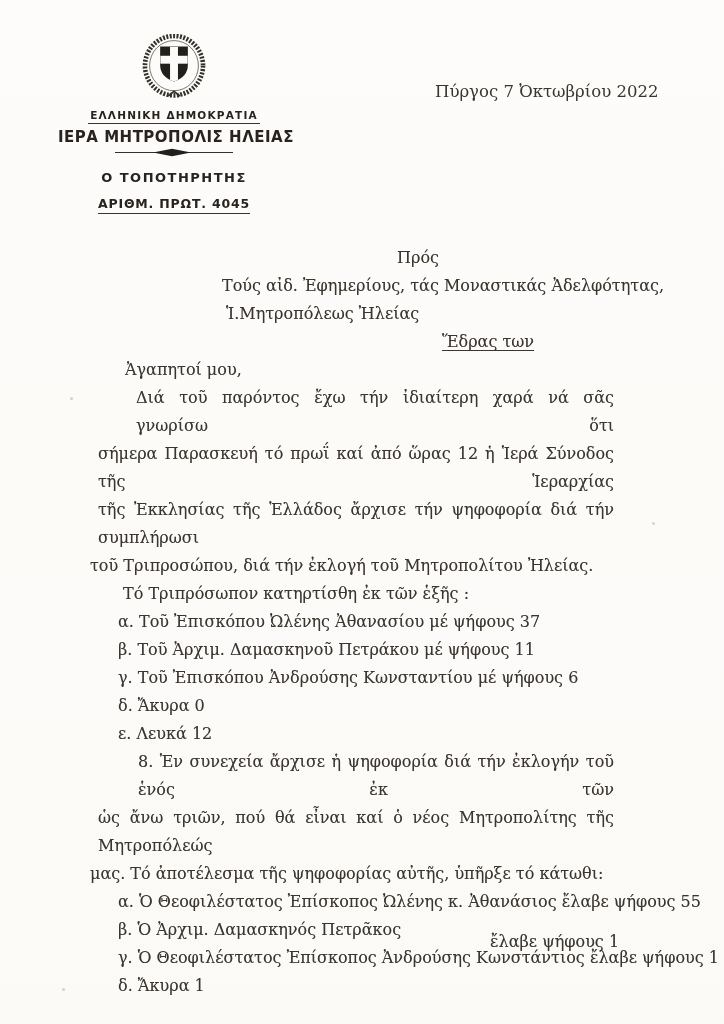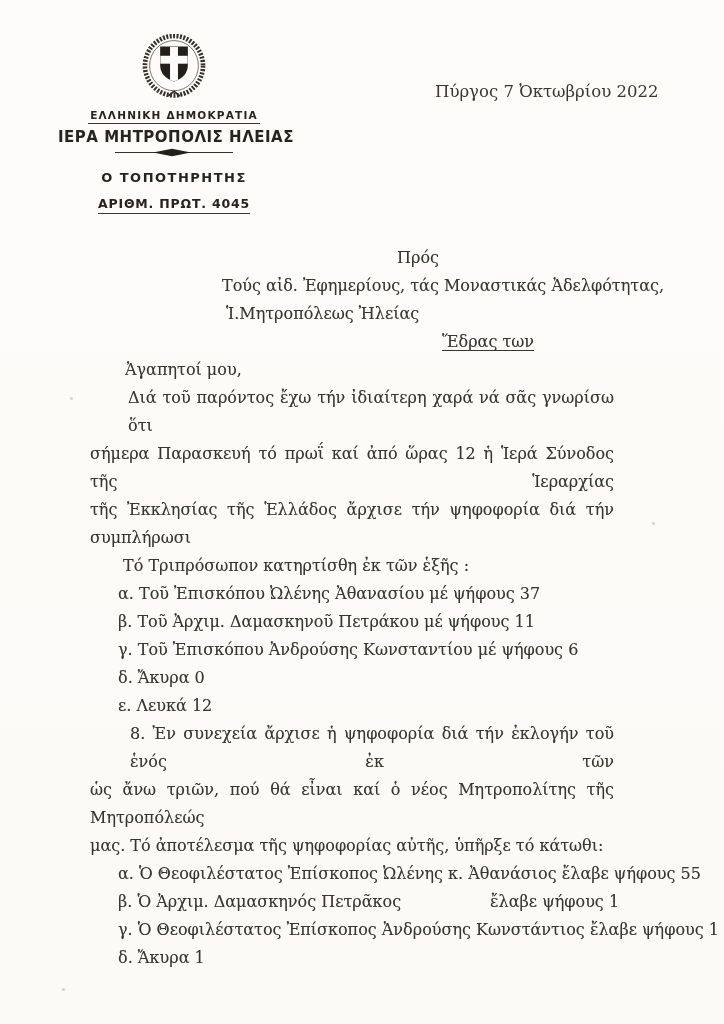--- a/index.html
+++ b/index.html
@@ -43,34 +43,34 @@
     position:absolute; left:435px; top:82px;
     font-size:16.5px; white-space:nowrap;
   }
   
   .content {
     position:absolute; left:90px; top:244px; width:524px;
     font-size:16px; line-height:28px;
     text-shadow:0 0 .5px rgba(58,53,47,.35);
   }
   .ln { white-space:nowrap; }
-  .jl { text-align:justify; text-align-last:justify; }
+  .jl { text-align:justify; text-align-last:justify;margin-left:8px; }
   .ind-addr  { padding-left:132px;text-align:center; }
   .ind-addr2 { padding-left:134px; }
   .ind-addr3 { padding-left:136px; }
   .ind-seat  { padding-left:352px; }
   .ind-sal   { padding-left:35px; }
   .ind-p1    { padding-left:38px; }
   .ind-intro { padding-left:33px; }
   .ind-li    { padding-left:28px; }
   .ind-p2    { padding-left:40px; }
   .ind-li2   { padding-left:28px; }
   .seat-text { text-decoration:underline; text-underline-offset:3px; }
   .row-b { position:relative; }
-  .row-b .rightpart { position:absolute; left:400px; top:0; }
+  .row-b .rightpart { position:absolute; left:400px; top:12px; }
   
   .speck {
     position:absolute; width:3px; height:3px; border-radius:50%;
     background:#8a867f; opacity:.35;
   }
 </style>
 </head>
 <body>
 
 <div class="page">
@@ -111,20 +111,21 @@
     <div class="ln ind-addr">Πρός</div>
     <div class="ln ind-addr">Τούς αἰδ. Ἐφημερίους, τάς Μοναστικάς Ἀδελφότητας,</div>
     <div class="ln ind-addr3">Ἱ.Μητροπόλεως Ἠλείας</div>
     <div class="ln ind-seat">
       <span class="seat-text">Ἕδρας των</span>
     </div>
     <div class="ln ind-sal">Ἀγαπητοί μου,</div>
     <div class="jl ind-p1">Διά τοῦ παρόντος ἔχω τήν ἰδιαίτερη χαρά νά σᾶς γνωρίσω ὅτι</div>
     <div class="jl">σήμερα Παρασκευή τό πρωΐ καί ἀπό ὥρας 12 ἡ Ἱερά Σύνοδος τῆς Ἱεραρχίας</div>
     <div class="jl">τῆς Ἐκκλησίας τῆς Ἑλλάδος ἄρχισε τήν ψηφοφορία διά τήν συμπλήρωσι</div>
+    <div class="ln">τοῦ Τριπροσώπου, διά τήν ἐκλογή τοῦ Μητροπολίτου Ἠλείας.</div>
     <div class="ln ind-intro">Τό Τριπρόσωπον κατηρτίσθη ἐκ τῶν ἑξῆς :</div>
     <div class="ln ind-li">α. Τοῦ Ἐπισκόπου  Ὠλένης Ἀθανασίου μέ ψήφους 37</div>
     <div class="ln ind-li">β. Τοῦ Ἀρχιμ. Δαμασκηνοῦ Πετράκου μέ ψήφους 11</div>
     <div class="ln ind-li">γ. Τοῦ Ἐπισκόπου Ἀνδρούσης Κωνσταντίου μέ ψήφους 6</div>
     <div class="ln ind-li">δ. Ἄκυρα 0</div>
     <div class="ln ind-li">ε. Λευκά 12</div>
     <div class="jl ind-p2">8. Ἐν συνεχεία ἄρχισε ἡ ψηφοφορία διά τήν ἐκλογήν τοῦ ἑνός ἐκ  τῶν</div>
     <div class="jl">ὡς ἄνω τριῶν, πού θά εἶναι καί ὁ νέος Μητροπολίτης τῆς Μητροπόλεώς</div>
     <div class="ln">μας. Τό ἀποτέλεσμα τῆς ψηφοφορίας αὐτῆς, ὑπῆρξε τό κάτωθι:</div>
     <div class="ln ind-li2">α. Ὁ Θεοφιλέστατος Ἐπίσκοπος Ὠλένης κ. Ἀθανάσιος ἔλαβε ψήφους 55</div>

